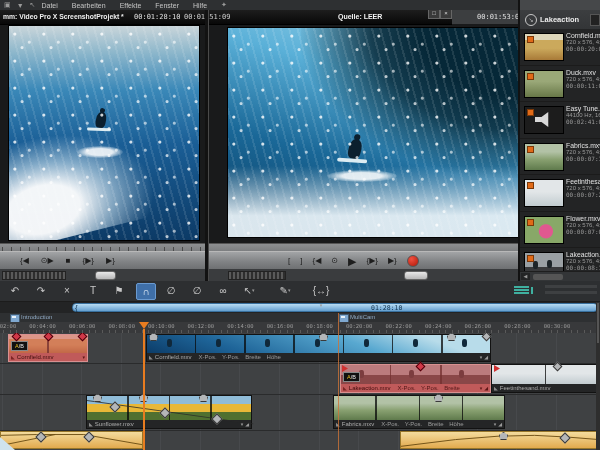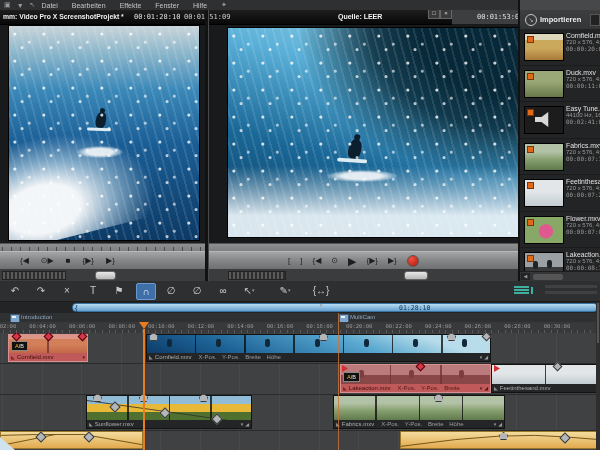--- a/index.html
+++ b/index.html
@@ -81,21 +81,21 @@
   .tealicon{left:514px;top:5px;width:15px;height:9px;}
   .tealicon i{display:block;height:2px;margin-bottom:1px;background:#3fb0a0;}
   .tealdot{left:531px;top:6px;width:2px;height:7px;background:#3fb0a0;}
   .tbarlines{left:545px;top:4px;width:52px;height:12px;background:repeating-linear-gradient(#3e4042 0 3px,#2d2f31 3px 6px);}
 
   
   .timeline{left:0;top:301px;width:600px;height:149px;background:#3f4143;}
   .rangerow{left:0;top:0;width:600px;height:12px;background:#232425;}
   .rangebar{left:72px;top:2px;width:526px;height:9px;border-radius:4px;
             background:linear-gradient(#b8dcf4,#649fcf);border:1px solid #39719f;box-sizing:border-box;}
-  .rangebar .lbl{position:absolute;left:298px;top:0px;font-size:6.5px;color:#10324e;margin-left:28px;}
+  .rangebar .lbl{position:absolute;left:298px;top:0px;font-size:6.5px;color:#10324e;}
   .rangebar .brk{position:absolute;left:2px;top:-1px;font-size:8px;color:#173a57;}
   .markerrow{left:0;top:12px;width:600px;height:9px;background:#2e3032;}
   .mflag{top:1px;width:8px;height:7px;background:#7fa8d0;border:1px solid #3f586f;}
   .mflag::after{content:"";position:absolute;left:1px;top:1px;width:4px;height:2px;background:#e8f2fa;}
   .mlabel{top:1px;font-size:6px;color:#90aac4;white-space:nowrap;}
   .timeruler{left:0;top:21px;width:600px;height:11px;background:#38393b;overflow:hidden;border-bottom:1px solid #2a2a2a;}
   .timeruler .minor{position:absolute;left:3px;right:0;bottom:0;height:3px;
        background:repeating-linear-gradient(90deg,#5a5a5a 0 1px,transparent 1px 6.6px);}
   .tick{position:absolute;top:1px;width:30px;text-align:center;font-size:5.5px;color:#9a9a9a;white-space:nowrap;}
   .tracks{left:0;top:32px;width:600px;height:117px;overflow:hidden;
@@ -411,21 +411,21 @@
   <div class="abs playline"></div>
   <div class="abs cornertri"></div>
   <div class="abs vscroll">
       <i></i>
     </div>
 
   <div class="abs sidebar">
     <div class="abs sbtop"></div>
     <div class="abs sbheader">
       <div class="impicon">↘</div>
-      <span class="imptxt">Importieren</span>
+      <span class="imptxt">Lakeaction</span>
       <div class="sbtool"></div>
     </div>
     <div class="abs sblist" id="medialist">
         <div class="mrow">
           <div class="mthumb art-cornfield">
             <div class="mbadge"></div>
           </div>
           <div class="mtext">
             <div class="mname">Cornfield.mxv</div>
             <div class="mspec">720 x 576, 4:3</div>

